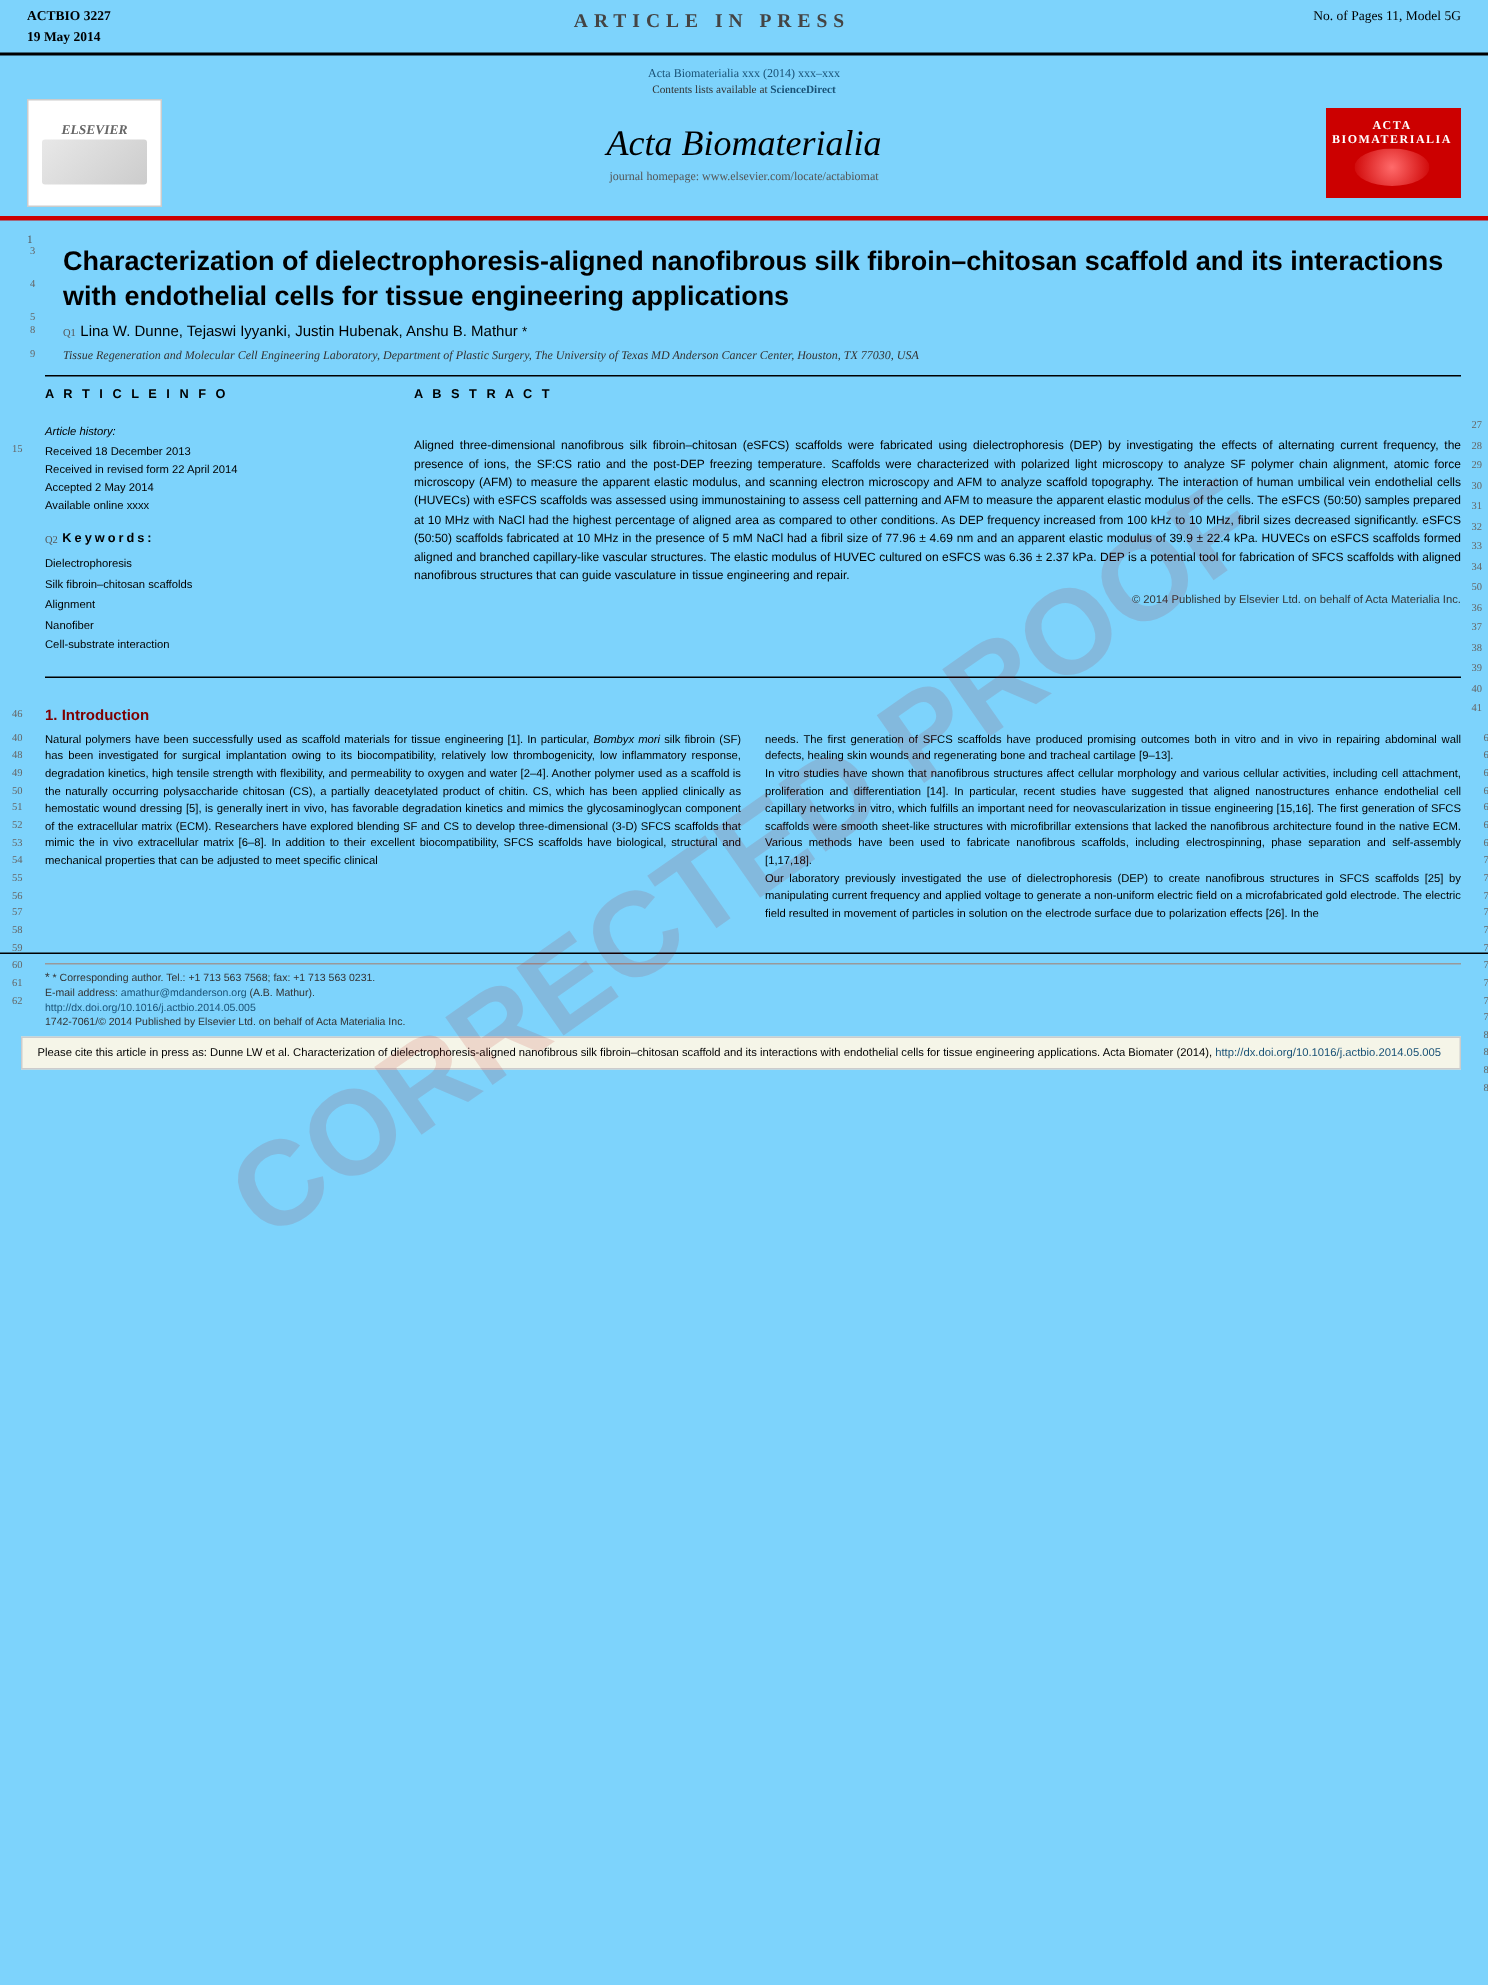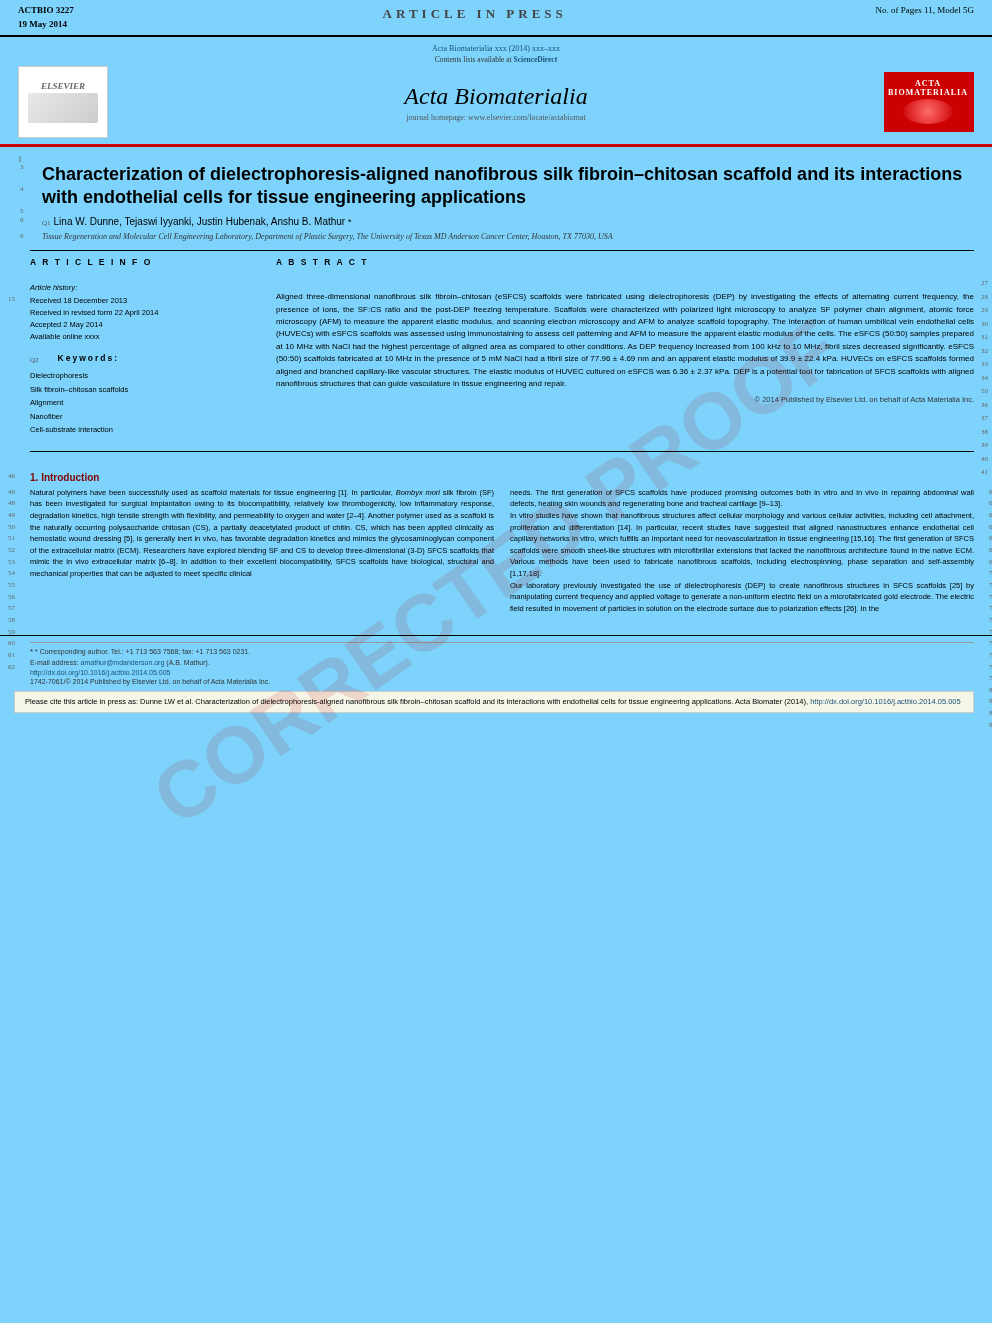--- a/index.html
+++ b/index.html
@@ -368,21 +368,21 @@
           <div style="position:relative; padding-left:0;">
             <span style="position:absolute; left:-22px; top:0; font-size:7px; color:#666;"></span>
             <div>Received 18 December 2013</div>
             <div>Received in revised form 22 April 2014</div>
             <div>Accepted 2 May 2014</div>
             <div>Available online xxxx</div>
           </div>
         </div>
 
         <div class="keywords-section">
-          <div style="display:flex; align-items:center; margin-bottom:3px;gap:16px;">
+          <div style="display:flex; align-items:center; margin-bottom:3px;">
             <span style="font-size:7px; color:#555; margin-right:3px;">Q2</span>
             <div class="keywords-label">Keywords:</div>
           </div>
           <div class="keyword-list">
             <div>Dielectrophoresis</div>
             <div>Silk fibroin–chitosan scaffolds</div>
             <div>Alignment</div>
             <div>Nanofiber</div>
             <div>Cell-substrate interaction</div>
           </div>

